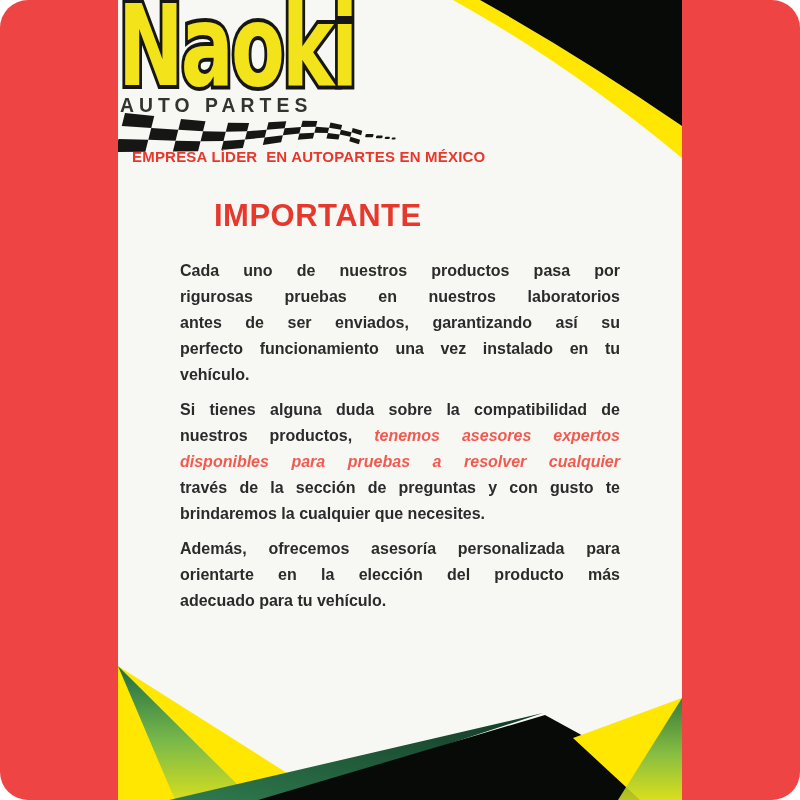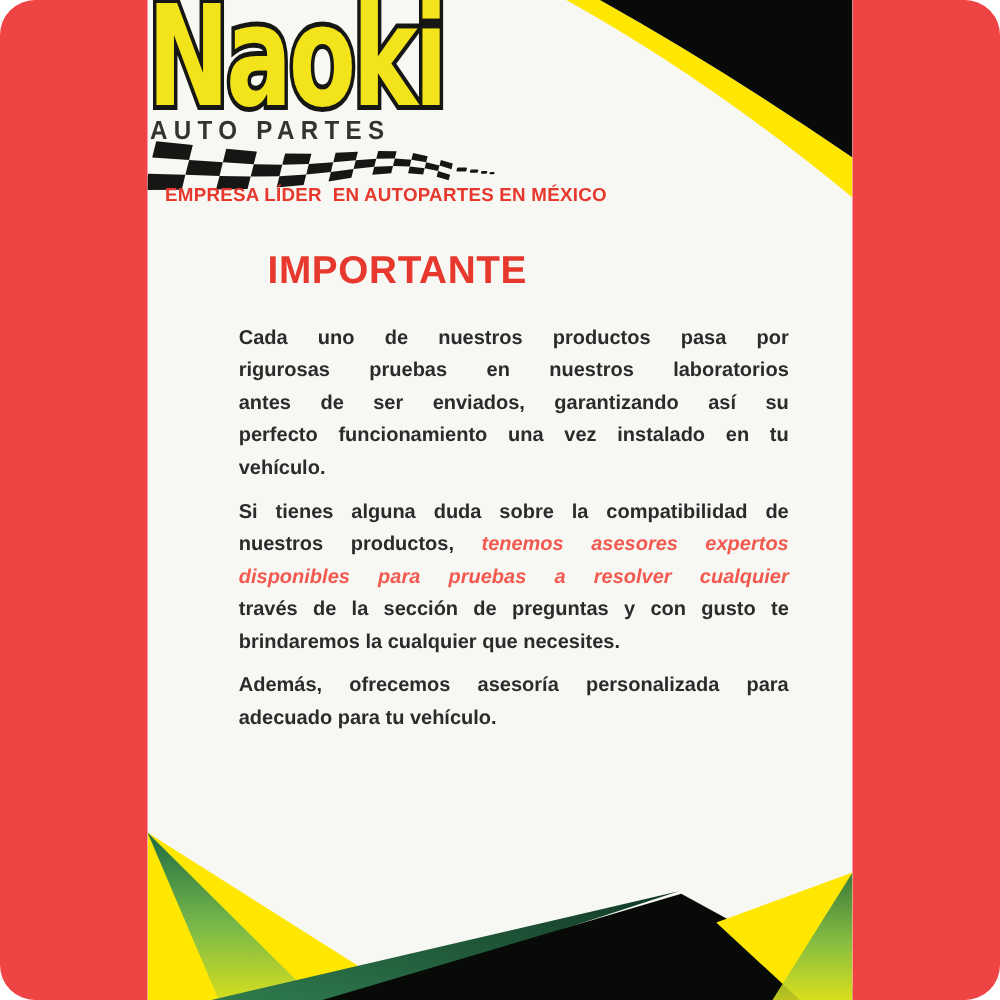--- a/index.html
+++ b/index.html
@@ -38,21 +38,21 @@
     white-space:pre;
   }
   
   .importante{
     position:absolute;left:62px;top:200px;
     font-weight:bold;font-size:31px;line-height:1;
     letter-spacing:0.5px;color:var(--heading-red,#e6382d);
     white-space:nowrap;
     margin-left:34px;
   }
-  .paragraphs{position:absolute;left:62px;top:258px;width:440px;margin-left:11px;}
+  .paragraphs{position:absolute;left:62px;top:258px;width:440px;}
   .para{margin:0 0 9px 0;}
   .line{
     height:26px;line-height:26px;font-size:16px;font-weight:bold;
     color:var(--ink,#2b2b2b);
     text-align:justify;text-align-last:justify;
     overflow:visible;white-space:normal;
   }
   .line.lastline{text-align-last:left;}
   .seg-red{color:var(--inline-red,#f25a50);font-style:italic;}
   
@@ -114,20 +114,21 @@
         </div>
         <div class="para">
           <div class="line"><span>Si tienes alguna duda sobre la compatibilidad de</span></div>
           <div class="line"><span>nuestros productos, </span><span class="seg-red">tenemos asesores expertos</span></div>
           <div class="line"><span class="seg-red">disponibles para pruebas a resolver cualquier</span></div>
           <div class="line"><span>través de la sección de preguntas y con gusto te</span></div>
           <div class="line lastline"><span>brindaremos la cualquier que necesites.</span></div>
         </div>
         <div class="para">
           <div class="line"><span>Además, ofrecemos asesoría personalizada para</span></div>
+          <div class="line"><span>orientarte en la elección del producto más</span></div>
           <div class="line lastline"><span>adecuado para tu vehículo.</span></div>
         </div>
       </div>
 
     <svg class="bottom-deco" width="564" height="150" viewBox="0 0 564 150">
       <defs>
         <linearGradient id="gradFan" x1="0" y1="0" x2="0" y2="1">
           <stop offset="0%" style="stop-color:var(--green-dark,#1E6B43)"></stop>
           <stop offset="55%" style="stop-color:var(--green-mid,#77B84A)"></stop>
           <stop offset="100%" style="stop-color:var(--lime,#D5DE1F)"></stop>

